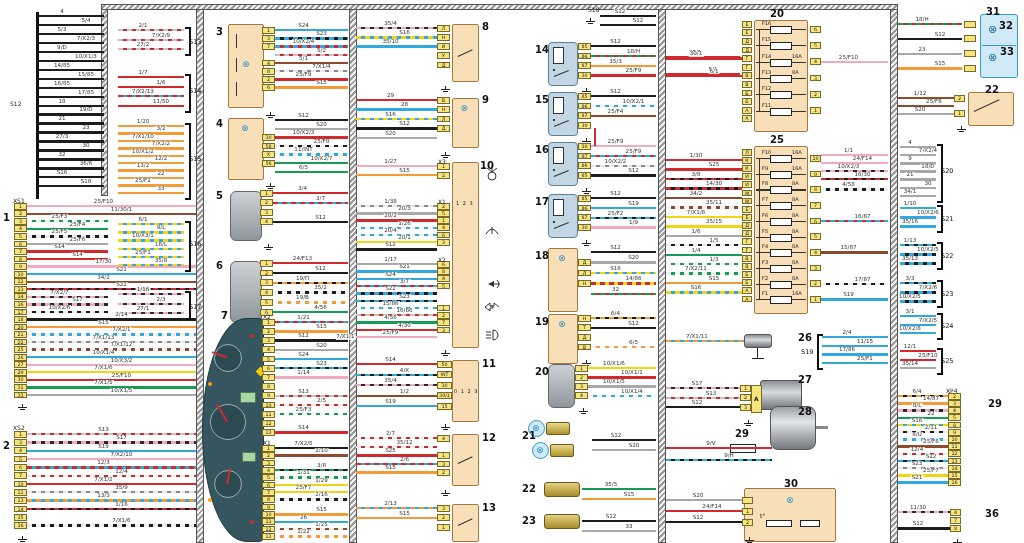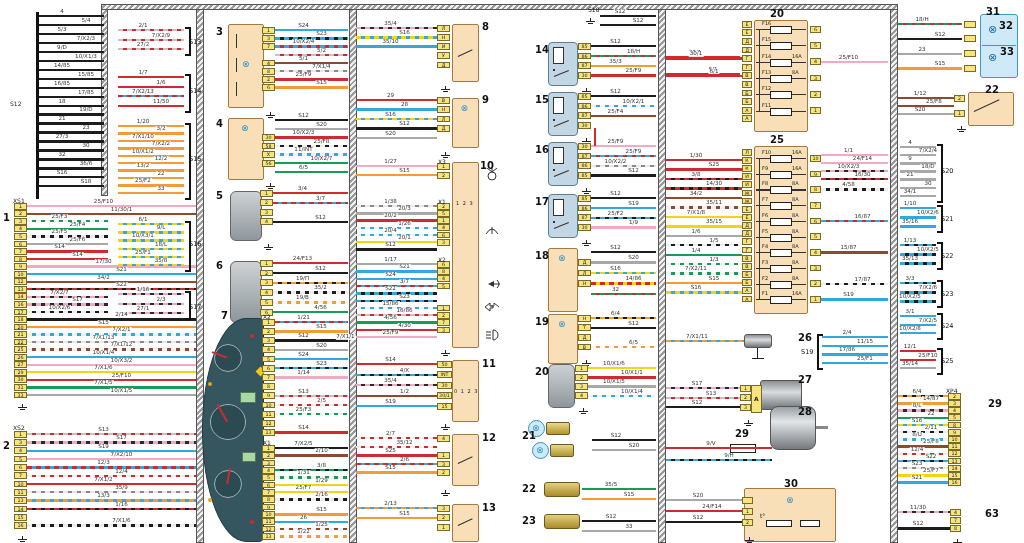--- a/index.html
+++ b/index.html
@@ -882,21 +882,21 @@
     <div class="wl" style="left: 931px; top: 453.8px; position: absolute;">S22</div>
     <div class="pin" style="left: 948px; top: 464.8px; width: 13px; height: 6.8px; position: absolute;">14</div>
     <div class="wire" style="left: 898px; top: 467px; width: 50px; height: 2.4px; position: absolute; background: repeating-linear-gradient(90deg, rgb(232, 232, 232) 0px, rgb(232, 232, 232) 5px, rgb(138, 138, 138) 5px, rgb(138, 138, 138) 9px);"></div>
     <div class="wl" style="left: 917px; top: 461px; position: absolute;">S23</div>
     <div class="pin" style="left: 948px; top: 472px; width: 13px; height: 6.8px; position: absolute;">15</div>
     <div class="wire" style="left: 898px; top: 474.2px; width: 50px; height: 2.4px; position: absolute; background: rgb(239, 213, 19);"></div>
     <div class="wl" style="left: 931px; top: 468.2px; position: absolute;">25/F7</div>
     <div class="pin" style="left: 948px; top: 479.2px; width: 13px; height: 6.8px; position: absolute;">16</div>
     <div class="wire" style="left: 898px; top: 481.4px; width: 50px; height: 2.4px; position: absolute; background: rgb(51, 168, 220);"></div>
     <div class="wl" style="left: 917px; top: 475.4px; position: absolute;">S21</div>
-    <div class="num" style="left: 985px; top: 508px; position: absolute;">63</div>
+    <div class="num" style="left: 985px; top: 508px; position: absolute;">36</div>
     <div class="gnd" style="left: 953px; top: 539px; width: 9px; height: 7px; position: absolute;">
       <i></i>
       <b></b>
     </div>
     <div class="pin" style="left: 950px; top: 508.8px; width: 11px; height: 6.8px; position: absolute;">4</div>
     <div class="wire" style="left: 898px; top: 511px; width: 52px; height: 2.4px; position: absolute; background: repeating-linear-gradient(90deg, rgb(242, 169, 196) 0px, rgb(242, 169, 196) 5px, rgb(42, 42, 42) 5px, rgb(42, 42, 42) 9px);"></div>
     <div class="wl" style="left: 918px; top: 505px; position: absolute;">11/30</div>
     <div class="pin" style="left: 950px; top: 517px; width: 11px; height: 6.8px; position: absolute;">7</div>
     <div class="pin" style="left: 950px; top: 525.2px; width: 11px; height: 6.8px; position: absolute;">8</div>
     <div class="wire" style="left: 898px; top: 527.4px; width: 52px; height: 2.4px; position: absolute; background: rgb(28, 28, 28);"></div>

